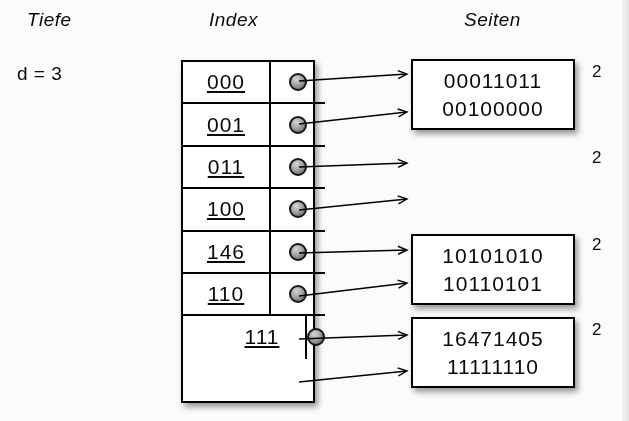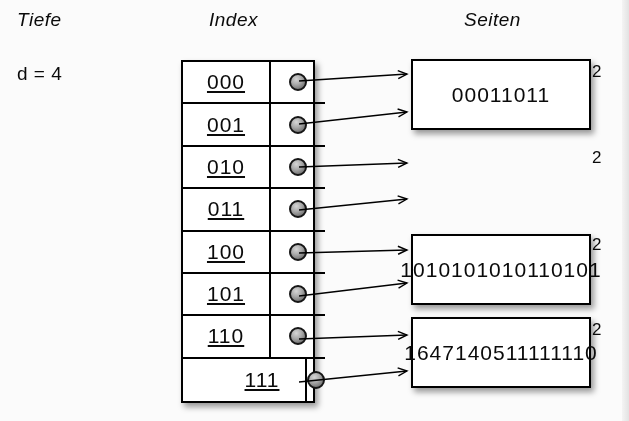--- a/index.html
+++ b/index.html
@@ -37,23 +37,23 @@
   .cell-ptr{
     display:flex;align-items:center;justify-content:center;
   }
   .dot{
     width:14px;height:14px;border-radius:50%;
     border:2px solid #161616;box-sizing:content-box;
     background:radial-gradient(circle at 38% 30%, #d6d6d6 0%, #ababab 40%, #757575 78%, #5d5d5d 100%);
   }
   
   .page{
-    position:absolute;left:411px;width:180px;height:71px;
+    position:absolute;left:411px;width:164px;height:71px;
     box-sizing:border-box;border:2px solid #000;background:#fff;
-    display:flex;align-items:center;justify-content:center;
+    display:flex;flex-direction:column;align-items:center;justify-content:center;
     font-size:21px;line-height:1.32;letter-spacing:1px;
     box-shadow:3px 4px 6px rgba(0,0,0,0.40);
   }
   .ldepth{
     position:absolute;left:592px;font-size:17px;
   }
   
   #arrow-layer{
     position:absolute;left:0;top:0;width:629px;height:421px;
     pointer-events:none;
@@ -62,78 +62,73 @@
   .slide-edge{
     position:absolute;right:0;top:0;bottom:0;width:7px;
     background:linear-gradient(to right,#f4f4f4,#e2e2e2);
   }
 </style>
 </head>
 <body>
 
 <div id="canvas">
 
-  <div class="hdr" style="left:17px;top:9px">Tiefe</div>
+  <div class="hdr" style="left:27px;top:9px">Tiefe</div>
   <div class="hdr" style="left:209px;top:9px">Index</div>
   <div class="hdr" style="left:464px;top:9px">Seiten</div>
-  <div class="depth-val">d = 4</div>
+  <div class="depth-val">d = 3</div>
 
   <div class="index-table">
     <div class="itrow">
       <div class="cell-key">000</div>
       <div class="cell-ptr">
           <span class="dot"></span>
         </div>
     </div>
     <div class="itrow">
       <div class="cell-key">001</div>
-      <div class="cell-ptr">
-          <span class="dot"></span>
-        </div>
-    </div>
-    <div class="itrow">
-      <div class="cell-key">010</div>
       <div class="cell-ptr">
           <span class="dot"></span>
         </div>
     </div>
     <div class="itrow">
       <div class="cell-key">011</div>
       <div class="cell-ptr">
           <span class="dot"></span>
         </div>
     </div>
     <div class="itrow">
       <div class="cell-key">100</div>
       <div class="cell-ptr">
           <span class="dot"></span>
         </div>
     </div>
     <div class="itrow">
-      <div class="cell-key">101</div>
+      <div class="cell-key">146</div>
       <div class="cell-ptr">
           <span class="dot"></span>
         </div>
     </div>
     <div class="itrow">
       <div class="cell-key">110</div>
       <div class="cell-ptr">
           <span class="dot"></span>
         </div>
     </div>
     <div class="itrow">
       <div class="cell-key">111</div>
       <div class="cell-ptr">
           <span class="dot"></span>
         </div>
     </div>
   </div>
 
   <div class="page" style="top:59px">
     <div>00011011</div>
+    <div>00100000</div>
   </div>
   <div class="page" style="top:234px">
     <div>10101010</div>
     <div>10110101</div>
   </div>
   <div class="page" style="top:317px">
     <div>16471405</div>
     <div>11111110</div>
   </div>
 

